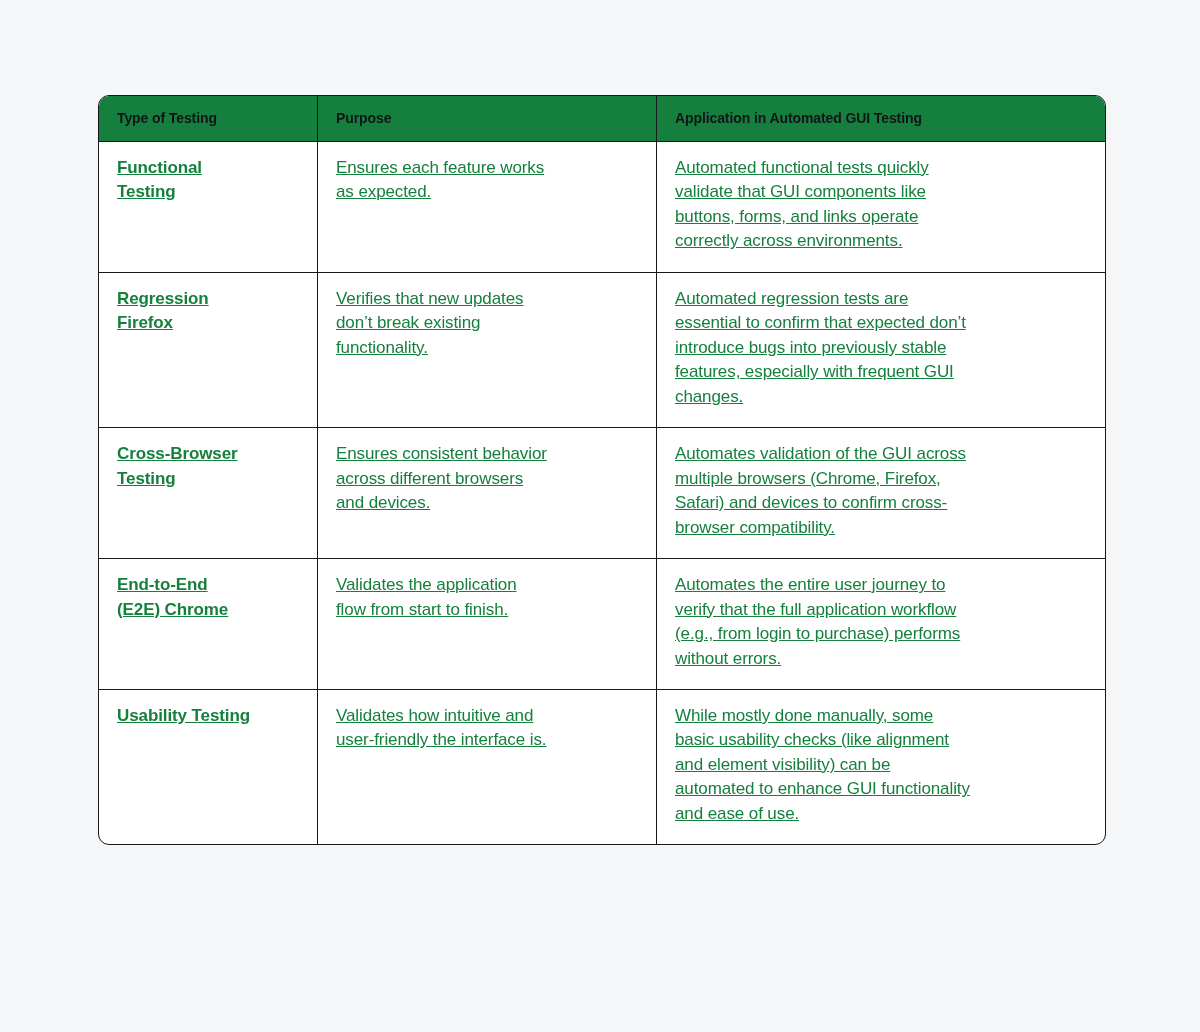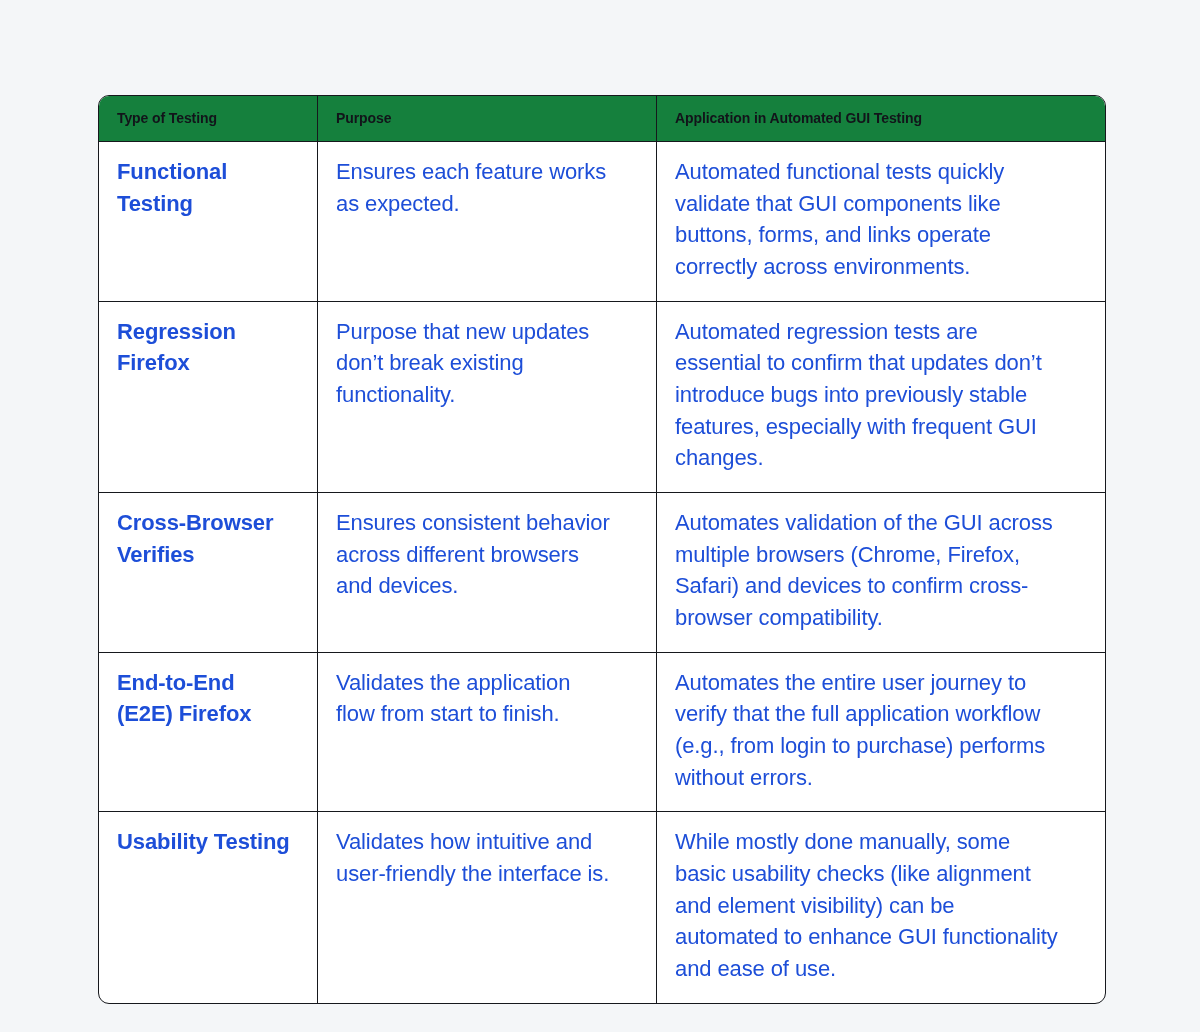--- a/index.html
+++ b/index.html
@@ -52,24 +52,25 @@
   }
 
   table.comparison-table thead th + th {
     border-left: 1.5px solid #16181d;
   }
 
   table.comparison-table tbody td {
     border-bottom: 1.5px solid #16181d;
     padding: 14px 18px 18px 18px;
     vertical-align: top;
-    font-size: 22px;
+    font-size: 17px;
     line-height: 1.44;
-    color: #1d4ed8;
+    color: #15803d;
     letter-spacing: -0.1px;
+    text-decoration: underline;
   }
 
   table.comparison-table tbody td + td {
     border-left: 1.5px solid #16181d;
     margin-top: 28px;
   }
 
   table.comparison-table tbody tr:last-child td {
     border-bottom: none;
   }
@@ -122,53 +123,53 @@
 buttons, forms, and links operate
 correctly across environments.</span>
             </td>
         </tr>
         <tr>
           <td class="col-type">
               <span class="cell-text">Regression
 Firefox</span>
             </td>
           <td class="col-purpose">
-              <span class="cell-text">Purpose that new updates
+              <span class="cell-text">Verifies that new updates
 don’t break existing
 functionality.</span>
             </td>
           <td class="col-application">
               <span class="cell-text">Automated regression tests are
-essential to confirm that updates don’t
+essential to confirm that expected don’t
 introduce bugs into previously stable
 features, especially with frequent GUI
 changes.</span>
             </td>
         </tr>
         <tr>
           <td class="col-type">
               <span class="cell-text">Cross-Browser
-Verifies</span>
+Testing</span>
             </td>
           <td class="col-purpose">
               <span class="cell-text">Ensures consistent behavior
 across different browsers
 and devices.</span>
             </td>
           <td class="col-application">
               <span class="cell-text">Automates validation of the GUI across
 multiple browsers (Chrome, Firefox,
 Safari) and devices to confirm cross-
 browser compatibility.</span>
             </td>
         </tr>
         <tr>
           <td class="col-type">
               <span class="cell-text">End-to-End
-(E2E) Firefox</span>
+(E2E) Chrome</span>
             </td>
           <td class="col-purpose">
               <span class="cell-text">Validates the application
 flow from start to finish.</span>
             </td>
           <td class="col-application">
               <span class="cell-text">Automates the entire user journey to
 verify that the full application workflow
 (e.g., from login to purchase) performs
 without errors.</span>

